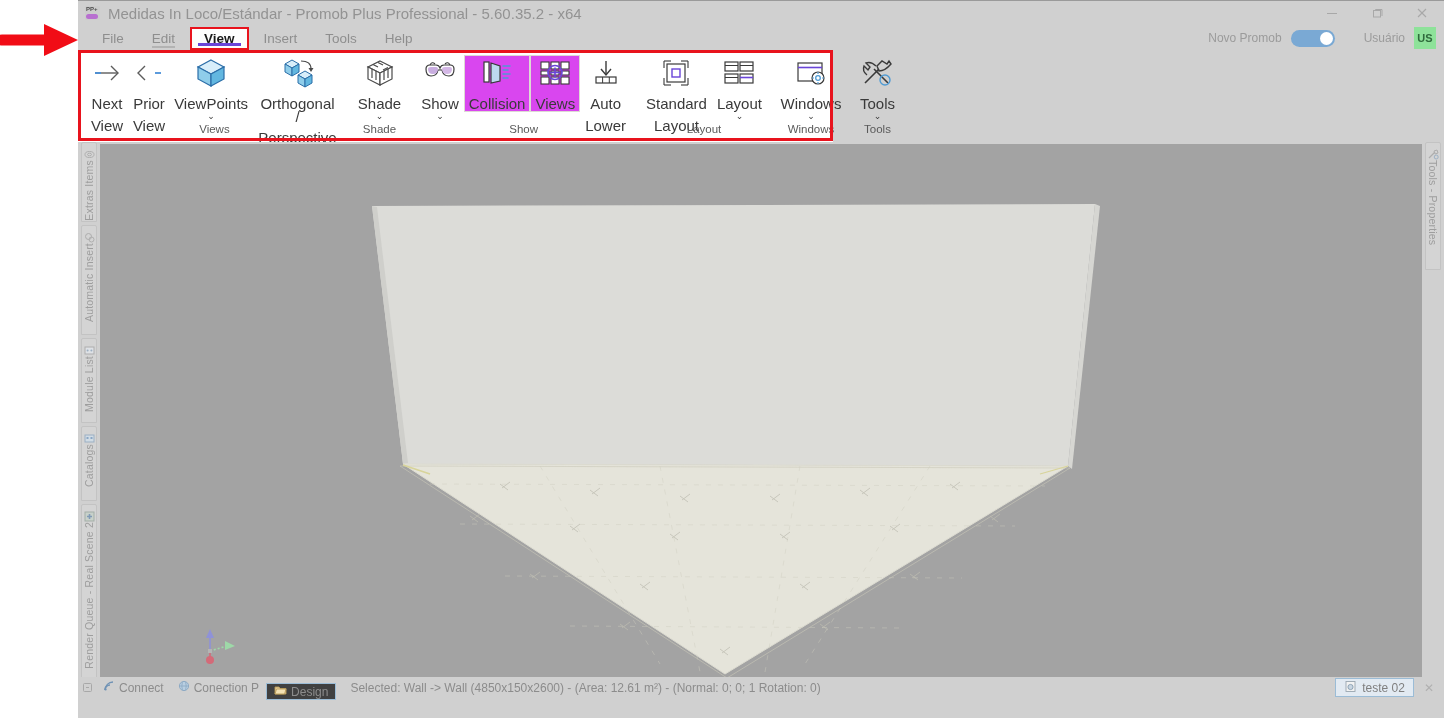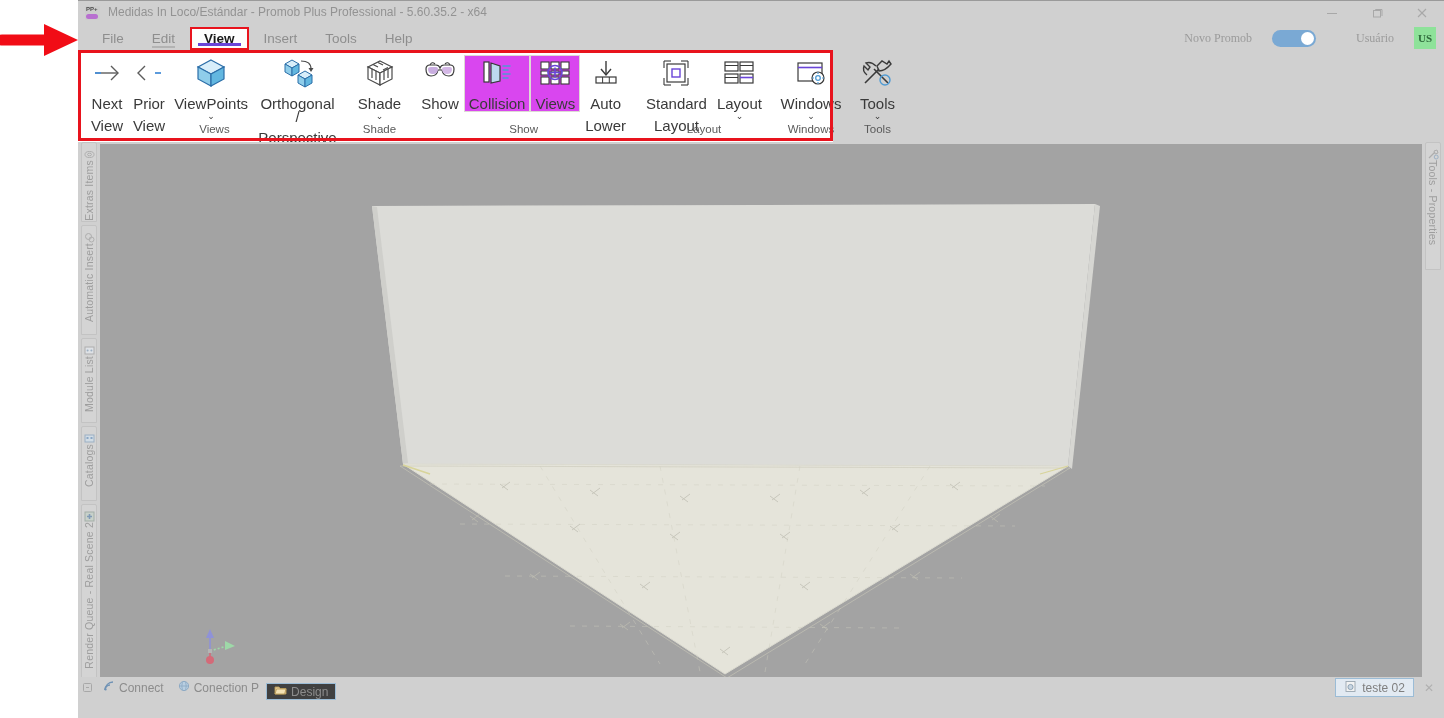--- a/index.html
+++ b/index.html
@@ -21,21 +21,21 @@
 
   
   .titlebar { position:relative; height:24px; background:#d0d0d0; }
   .app-ico {
     position:absolute; left:7px; top:5px; width:15px; height:14px;
     background:#cccccc; border-radius:1px;
     font-size:6px; color:#4b4b4b; font-weight:bold; line-height:7px; text-align:left; padding-left:1px;
   }
   .app-ico .pill { display:block; width:12px;height:5px;background:#b86fd0;border-radius:3px;margin-top:1px;}
   .title-text {
-    position:absolute; left:30px; top:4px; font-size:12px; color:#939393; white-space:nowrap;
+    position:absolute; left:30px; top:4px; font-size:15px; color:#939393; white-space:nowrap;
   }
   .wbtns { position:absolute; right:0; top:0; height:24px; display:flex; }
   .wbtn { width:45px; height:24px; display:flex; align-items:center; justify-content:center; color:#a8a8a8; font-size:13px; }
   .wbtn.close { font-size:15px; }
   .wbtn svg { display:block; }
 
   
   .menubar { position:relative; height:26px; background:#d0d0d0; }
   .menus { position:absolute; left:10px; top:0; display:flex; height:26px; align-items:center; }
   .menu-item {
@@ -45,21 +45,21 @@
     content:""; position:absolute; left:14px; right:14px; bottom:1px; height:1.5px; background:#b3b3b3;
   }
   .menu-item.active {
     color:#1a1a1a; font-weight:bold; background:#fdfdfd;
     border:2px solid #e8131d; padding:2px 12px; margin:0 1px;
   }
   .menu-item.active::after{
     content:""; position:absolute; left:6px; right:6px; bottom:2px; height:2.5px; background:#6a45d8;
   }
 
-  .topright { position:absolute; right:8px; top:0; height:26px; display:flex; align-items:center; gap:20px;font-family:Liberation Serif, serif; }
+  .topright { position:absolute; right:8px; top:0; height:26px; display:flex; align-items:center; gap:9px; }
   .tr-label { font-size:12px; color:#9b9b9b; }
   .toggle {
     width:44px; height:17px; border-radius:9px; background:#7aa9d4; position:relative;
   }
   .toggle .knob { position:absolute; right:2px; top:2px; width:13px; height:13px; border-radius:50%; background:#ffffff; }
   .avatar {
     width:22px; height:22px; background:#8ee29a; color:#2f6b3c; font-size:11px;
     display:flex; align-items:center; justify-content:center; font-weight:bold;
   }
 
@@ -586,20 +586,21 @@
         </div>
         <div class="sb-btn sel">
           <span>
             <svg width="13" height="12" viewBox="0 0 13 12">
                 <path d="M1 3 h4 l1.2 1.5 H12 V10 H1 Z" fill="#e8cf9a" stroke="#b89a58" stroke-width="0.9"></path>
                 <path d="M2.5 5 H12 L10.6 10 H1 Z" fill="#f4e2b4" stroke="#b89a58" stroke-width="0.9"></path>
               </svg>
           </span>
           <span>Design</span>
         </div>
+        <div class="sb-status">Selected: Wall -&gt; Wall (4850x150x2600) - (Area: 12.61 m²) - (Normal: 0; 0; 1 Rotation: 0)</div>
         <div class="sb-spacer"></div>
         <div class="sb-doc">
           <span>
             <svg width="13" height="13" viewBox="0 0 13 13">
                 <rect x="2" y="1.5" width="9" height="10" fill="#f2f2f2" stroke="#9aa6b0" stroke-width="0.9"></rect>
                 <circle cx="6.5" cy="7" r="2.6" fill="#c8d6e2" stroke="#7e94a8" stroke-width="0.8"></circle>
               </svg>
           </span>
           <span>teste 02</span>
         </div>

